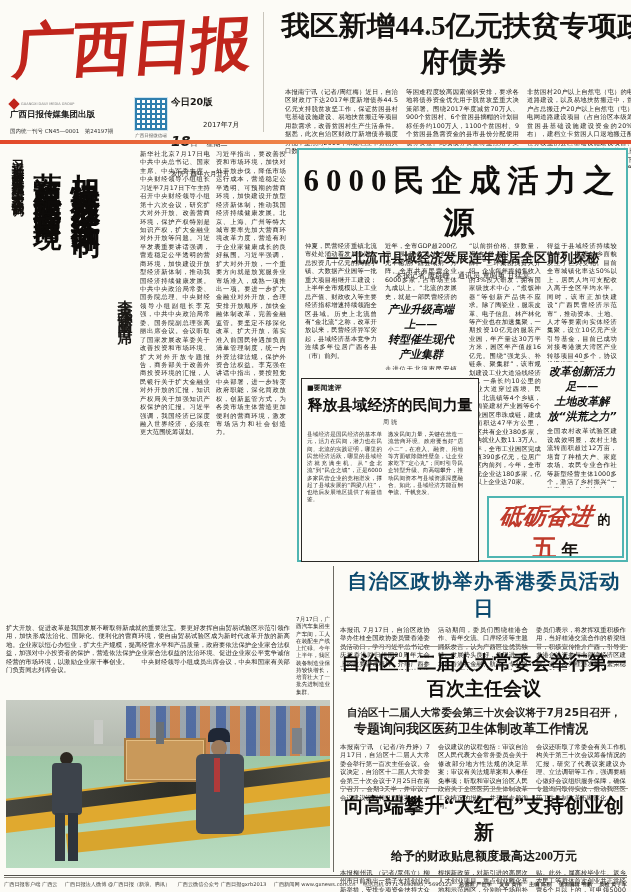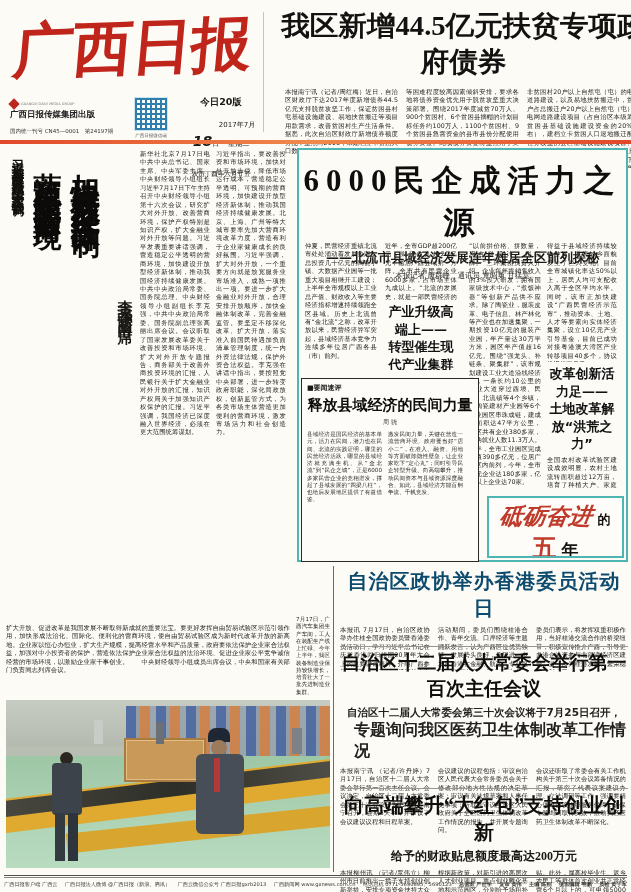--- a/index.html
+++ b/index.html
@@ -4,21 +4,21 @@
 <style>
   html,body{margin:0;padding:0;}
   body{width:631px;height:892px;background:#e9e7e0;font-family:"DejaVu Sans",sans-serif;}
   #page{position:relative;width:631px;height:892px;background:#fcfbf6;overflow:hidden;}
   .abs{position:absolute;}
   .serif{font-family:"Liberation Serif","DejaVu Serif",serif;}
   .bt{font-size:6.3px;line-height:1.34;color:#23211f;text-align:justify;overflow:hidden;letter-spacing:0.1px;}
   .bt-sm{font-size:5.6px;line-height:1.3;color:#2a2826;text-align:justify;overflow:hidden;}
   .vtext{writing-mode:vertical-rl;}
   .hairline{background:#9a968e;height:1px;}
-  .xhead{font-weight:bold;font-size:13px;line-height:1.35;text-align:center;color:#111;margin:3px 0;}
+  .xhead{font-weight:bold;font-size:11px;line-height:1.35;text-align:center;color:#111;margin:3px 0;font-style:italic;}
   .colbox{position:absolute;overflow:hidden;}
 </style>
 </head>
 <body>
 
 <div id="page">
 
   <div class="abs" style="left:6px;top:2px;width:252px;height:138px;">
     <div class="serif" style="font-size:60px;font-weight:900;color:#c0251c;letter-spacing:-1px;transform:skewX(-7deg) rotate(-2deg);line-height:92px;text-align:center;">广西日报</div>
     <div class="abs" style="left:4px;top:98px;width:112px;">
@@ -26,21 +26,21 @@
         <span style="width:8px;height:8px;background:#c0251c;transform:rotate(45deg);display:inline-block;"></span>
         <span style="font-size:3.5px;color:#777;">GUANGXI DAILY MEDIA GROUP</span>
       </div>
       <div style="font-size:8.5px;font-weight:bold;color:#222;margin-top:1px;">广西日报传媒集团出版</div>
       <div style="font-size:5.5px;color:#333;margin-top:7px;">国内统一刊号 CN45—0001　第24197期</div>
     </div>
     <div class="abs" style="left:128px;top:95px;width:34px;height:42px;">
       <div style="width:32px;height:32px;background-image:repeating-linear-gradient(0deg,#2f7fae 0 2px,rgba(255,255,255,0) 2px 5px),repeating-linear-gradient(90deg,#2f7fae 0 2px,#ffffff 2px 5px);border:1px solid #cfe4ef;"></div>
       <div style="font-size:4.5px;color:#555;margin-top:2px;text-align:center;width:34px;">广西日报微信端</div>
     </div>
-    <div class="abs" style="left:172px;top:94px;width:86px;text-align:center;">
+    <div class="abs" style="left:165px;top:94px;width:86px;">
       <div style="font-size:9.5px;font-weight:bold;color:#1b1916;">今日20版</div>
       <div style="margin-top:3px;color:#1b1916;">
         <span style="font-size:7px;margin-left:32px;">2017年7月</span><span style="font-size:14px;font-weight:bold;font-style:italic;">18</span><span style="font-size:7px;">日</span>
         <span style="font-size:7px;margin-left:4px;">星期二</span>
       </div>
       <div style="font-size:6.5px;color:#1b1916;margin-top:20px;">农历丁酉年六月廿五</div>
     </div>
   </div>
 
   <div class="abs" style="left:263px;top:12px;width:1px;height:120px;background:#c9c5bc;"></div>
@@ -142,21 +142,21 @@
       <div class="bt" style="width:90px;height:44px;">活动期间，委员们围绕桂港合作、青年交流、口岸经济等主题踊跃发言，认为广西区位优势独特、发展势头良好，希望进一步发挥香港在金融、航运、专业服务等方面优势，深化两地在经贸、教育、文化等领域务实合作。</div>
       <div class="bt" style="width:90px;height:44px;">委员们表示，将发挥双重积极作用，当好桂港交流合作的桥梁纽带，积极宣传推介广西，引导更多港企港资参与北部湾经济区建设，进一步为桂港发展、繁荣稳定贡献力量。</div>
     </div>
   </div>
 
   <div class="abs hairline" style="left:340px;top:646px;width:288px;"></div>
 
   <div class="abs" style="left:340px;top:650px;width:288px;height:134px;">
     <div class="serif" style="font-size:19px;font-weight:900;color:#100e0c;text-align:center;font-family:Liberation Mono, monospace;">自治区十二届人大常委会举行第一百次主任会议</div>
     <div style="font-size:10.5px;font-weight:bold;color:#23211f;margin-top:4px;text-align:center;">自治区十二届人大常委会第三十次会议将于7月25日召开，</div>
-    <div style="font-size:16px;font-weight:bold;color:#23211f;text-align:left;padding-left:14px;">专题询问我区医药卫生体制改革工作情况</div>
+    <div style="font-size:13px;font-weight:bold;color:#23211f;text-align:left;padding-left:14px;">专题询问我区医药卫生体制改革工作情况</div>
     <div style="display:flex;gap:8px;margin-top:5px;">
       <div class="bt" style="width:90px;height:78px;">本报南宁讯 （记者/许丹婷）7月17日，自治区十二届人大常委会举行第一百次主任会议。会议决定，自治区十二届人大常委会第三十次会议于7月25日在南宁召开，会期3天半，并审议了会议建议议程和日程草案。</div>
       <div class="bt" style="width:90px;height:78px;">会议建议的议程包括：审议自治区人民代表大会常务委员会关于修改部分地方性法规的决定草案；审议有关法规草案和人事任免事项；听取和审议自治区人民政府关于全区医药卫生体制改革工作情况的报告，并开展专题询问。</div>
       <div class="bt" style="width:90px;height:78px;">会议还听取了常委会有关工作机构关于第三十次会议筹备情况的汇报，研究了代表议案建议办理、立法调研等工作，强调要精心做好会议组织服务保障，确保专题询问取得实效，推动我区医药卫生体制改革不断深化。</div>
     </div>
   </div>
 
   <div class="abs hairline" style="left:340px;top:788px;width:288px;"></div>
 
   <div class="abs" style="left:340px;top:792px;width:288px;height:80px;">

